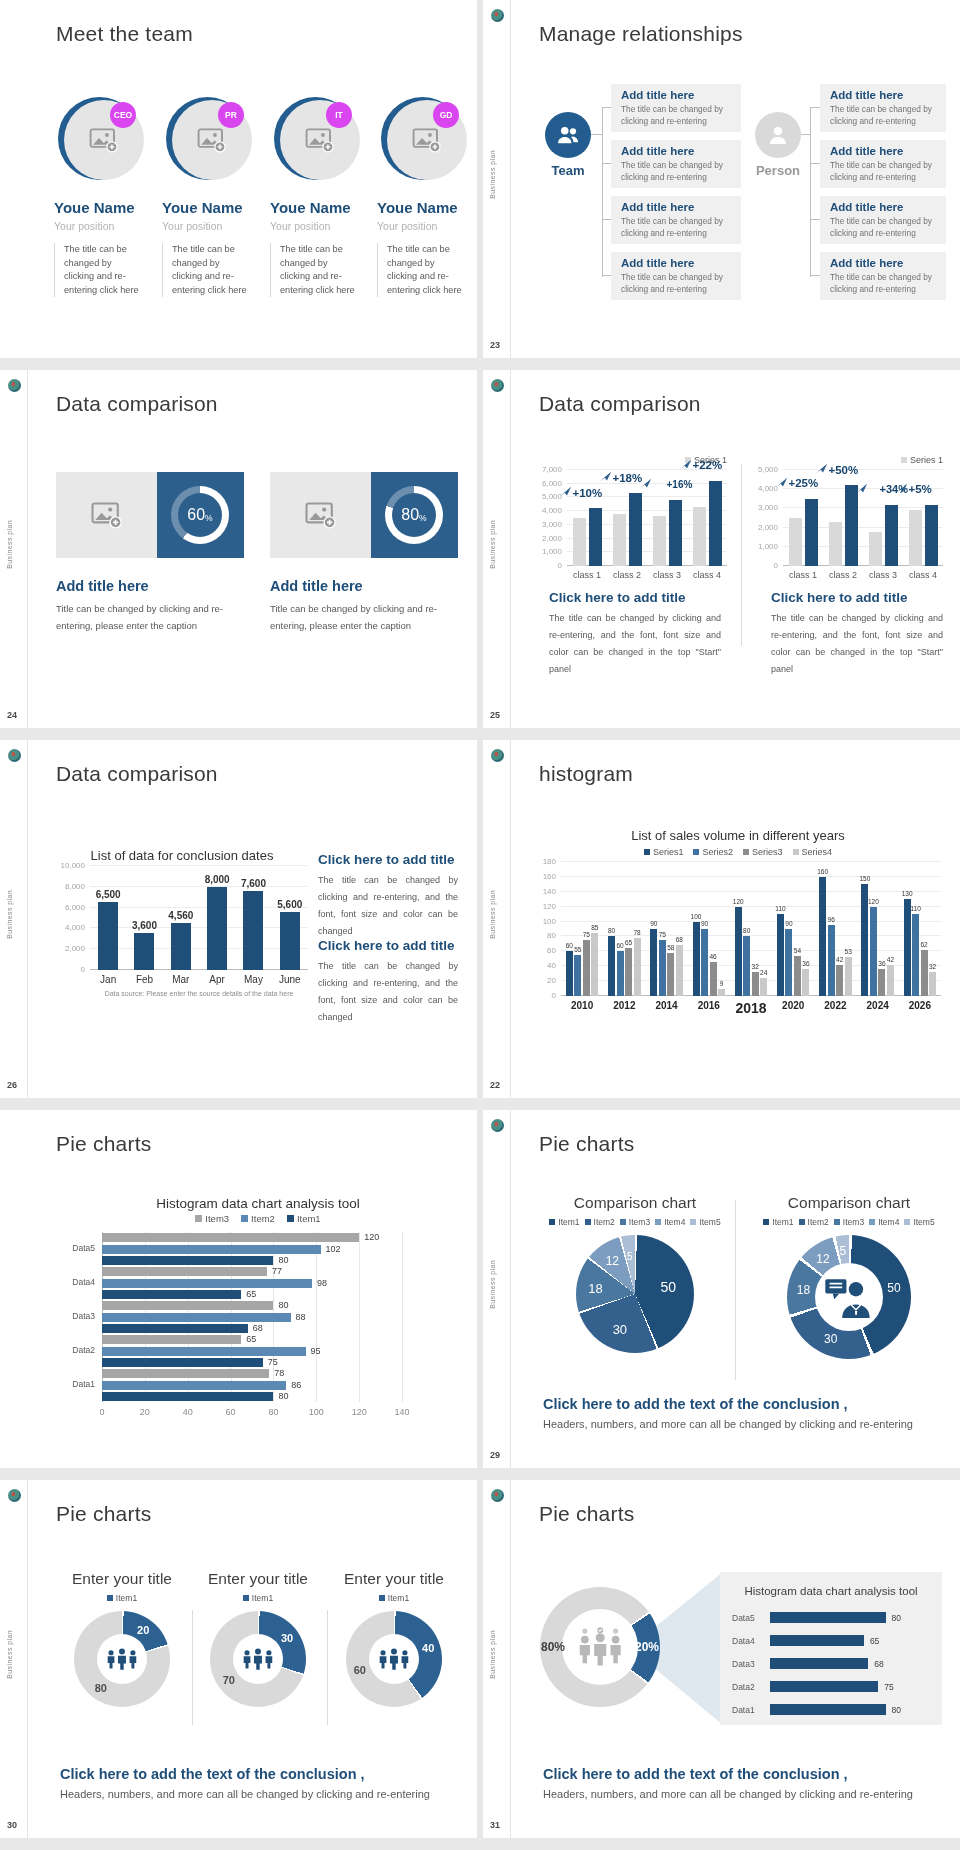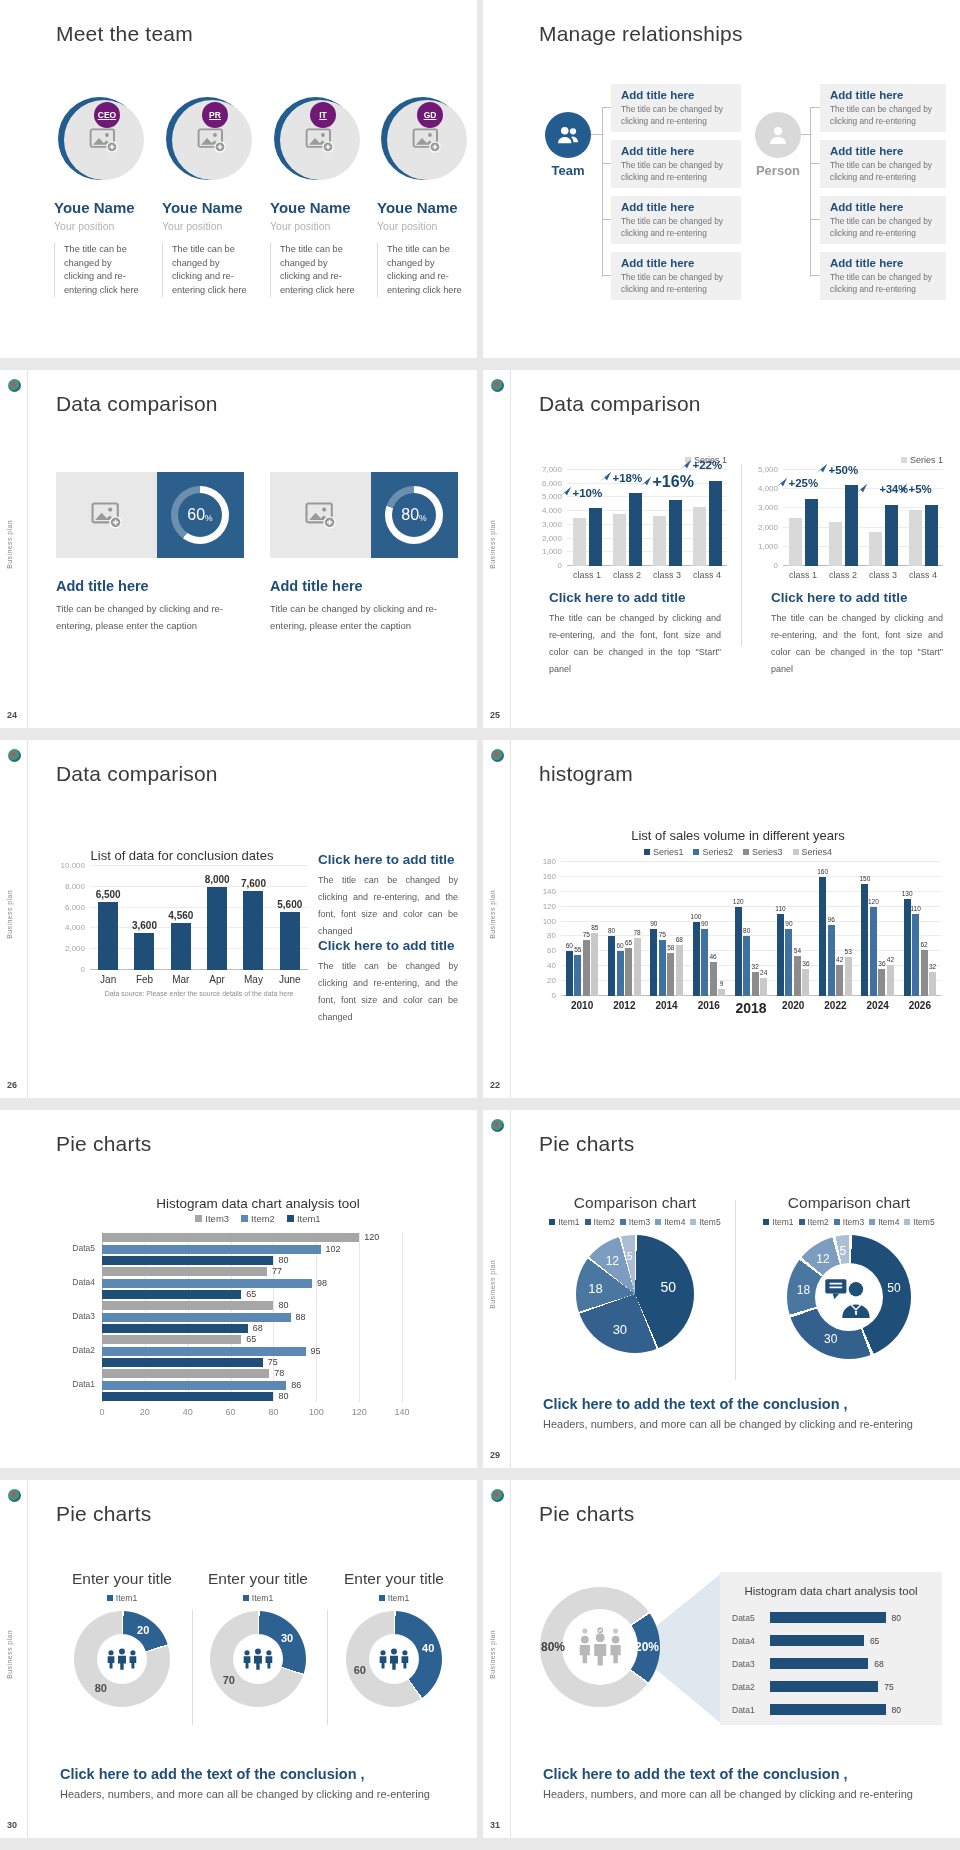--- a/index.html
+++ b/index.html
@@ -14,22 +14,22 @@
   .stitle{position:absolute;left:56px;top:22px;margin:0;font-size:21px;font-weight:400;color:#3a3a3a;letter-spacing:.2px;}
   .abs{position:absolute;}
   .navy{color:#1f4e79;}
   .vline{position:absolute;width:1px;background:#dcdcdc;}
   
   .member{position:absolute;width:100px;}
   .avatar-wrap{position:relative;width:86px;height:86px;}
   .avatar-blue{position:absolute;left:0;top:0;width:83px;height:83px;border-radius:50%;background:#235d8f;}
   .avatar-gray{position:absolute;left:6px;top:3px;width:80px;height:80px;border-radius:50%;background:#e5e5e5;
                display:flex;align-items:center;justify-content:center;}
-  .badge{position:absolute;left:36px;top:5px;width:26px;height:26px;border-radius:50%;background:#701a75;
-         color:#fff;font-size:8.5px;font-weight:bold;display:flex;align-items:center;justify-content:center;text-decoration:underline;}
+  .badge{position:absolute;left:52px;top:5px;width:26px;height:26px;border-radius:50%;background:#d946ef;
+         color:#fff;font-size:8.5px;font-weight:bold;display:flex;align-items:center;justify-content:center;}
   .mname{font-size:15px;font-weight:bold;color:#1f4e79;margin-top:16px;}
   .mpos{font-size:10.5px;color:#b3b3b3;margin-top:4px;}
   .mdesc{margin-top:11px;border-left:1px solid #d9d9d9;padding-left:9px;font-size:9.2px;line-height:13.5px;color:#595959;width:78px;}
   
   .org-circle{position:absolute;border-radius:50%;display:flex;align-items:center;justify-content:center;}
   .org-label{position:absolute;font-size:13px;font-weight:bold;text-align:center;}
   .org-box{position:absolute;background:#f0f0f0;padding:5px 10px 0 10px;box-sizing:border-box;}
   .org-box .t{font-size:11.5px;font-weight:bold;color:#1f4e79;}
   .org-box .b{font-size:8.3px;line-height:11.5px;color:#737373;margin-top:3px;}
   .conn{position:absolute;background:#c0c0c0;}
@@ -142,20 +142,25 @@
             <div class="badge">GD</div>
           </div>
           <div class="mname">Youe Name</div>
           <div class="mpos">Your position</div>
           <div class="mdesc">The title can be changed by clicking and re-entering click here</div>
         </div>
       </div>
   </section>
 
   <section class="slide" style="left:483px;top:0">
+    <div class="rail">
+      <span class="logo"></span>
+      <span class="vlabel">Business plan</span>
+      <span class="pageno">23</span>
+    </div>
     <h2 class="stitle">Manage relationships</h2>
     <div class="org-circle" style="left:62px;top:112px;width:46px;height:46px;background:#235d8f">
         <span style="width: 26px; height: 26px; display: inline-block;"><svg viewBox="0 0 24 24" width="100%" height="100%">
             <g fill="#ffffff">
               <circle cx="9" cy="8" r="3.5"></circle>
               <path d="M2.8 19.6c0-3.6 2.8-5.8 6.2-5.8s6.2 2.2 6.2 5.8z"></path>
               <circle cx="16.6" cy="8.6" r="2.9"></circle>
               <path d="M16.4 13.4c2.9.3 4.9 2.4 4.9 5.4h-4.2c-.2-2.2-1-3.9-2.4-5z"></path>
             </g>
           </svg></span>
@@ -326,21 +331,21 @@
                     <span>+18%</span>
                   </div>
                 </div>
               </div>
               <div style="flex: 1 1 0%; display: flex; align-items: flex-end; justify-content: center; gap: 3px; position: relative; height: 100%;">
                 <div class="barwrap" style="width: 13px;">
                   <div class="bar" style="height: 52.1429%; background: rgb(217, 217, 217);"></div>
                 </div>
                 <div class="barwrap" style="width: 13px;">
                   <div class="bar" style="height: 68.5714%; background: rgb(31, 78, 121);"></div>
-                  <div class="annot" style="bottom: calc(68.5714% + 9px); left: -30px; font-size: 16px; gap: 1px;">
+                  <div class="annot" style="bottom: calc(68.5714% + 9px); left: -30px; font-size: 10px; gap: 15px;">
                     <span><svg viewBox="0 0 14 12" width="13" height="11">
                         <path d="M0.8 11.2L13.2 0.8 8.6 10.4 6.2 7.4z" fill="#2d5f8d"></path>
                       </svg></span>
                     <span>+16%</span>
                   </div>
                 </div>
               </div>
               <div style="flex: 1 1 0%; display: flex; align-items: flex-end; justify-content: center; gap: 3px; position: relative; height: 100%;">
                 <div class="barwrap" style="width: 13px;">
                   <div class="bar" style="height: 61.4286%; background: rgb(217, 217, 217);"></div>

